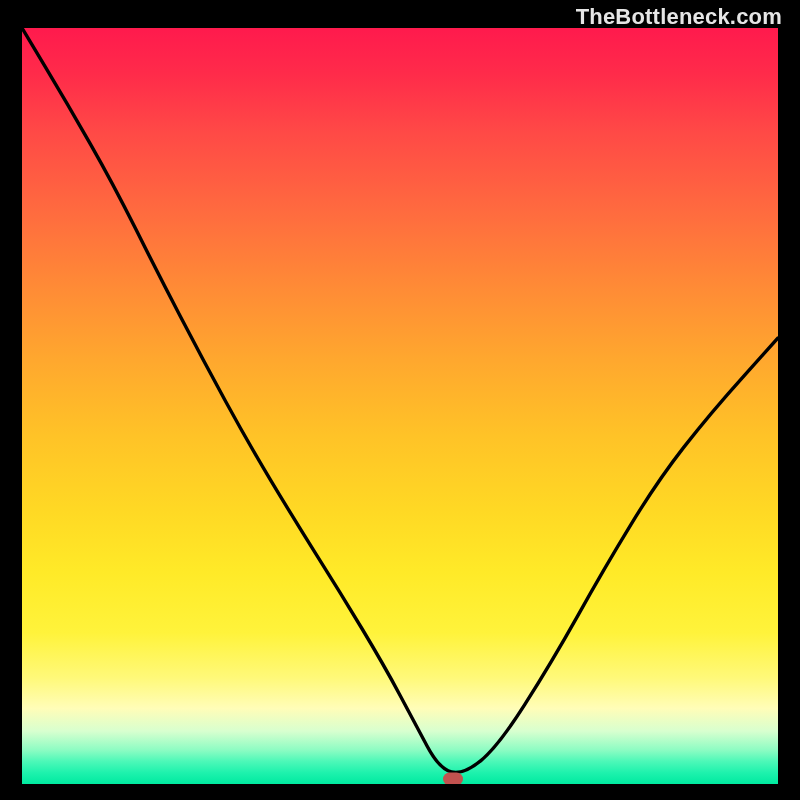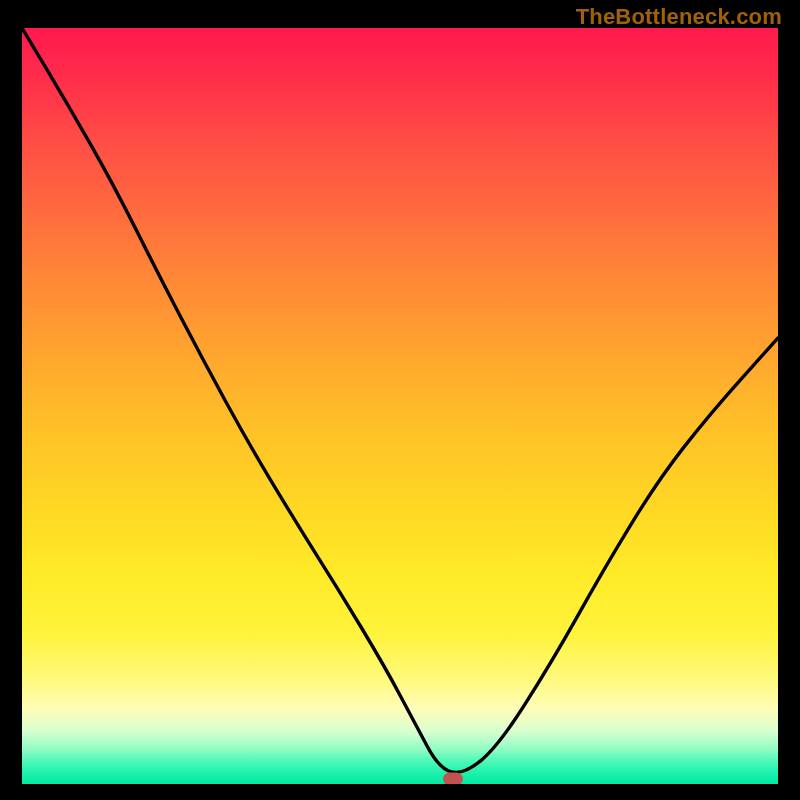--- a/index.html
+++ b/index.html
@@ -18,21 +18,21 @@
     width: 800px;
     height: 800px;
     background: #000;
   }
   .watermark {
     position: absolute;
     top: 4px;
     right: 18px;
     font-size: 22px;
     font-weight: 600;
-    color: #a16207;
+    color: #e5e5e5;
     letter-spacing: 0.2px;
     user-select: none;
   }
   .plot {
     position: absolute;
     left: 22px;
     top: 28px;
     width: 756px;
     height: 756px;
     overflow: hidden;

